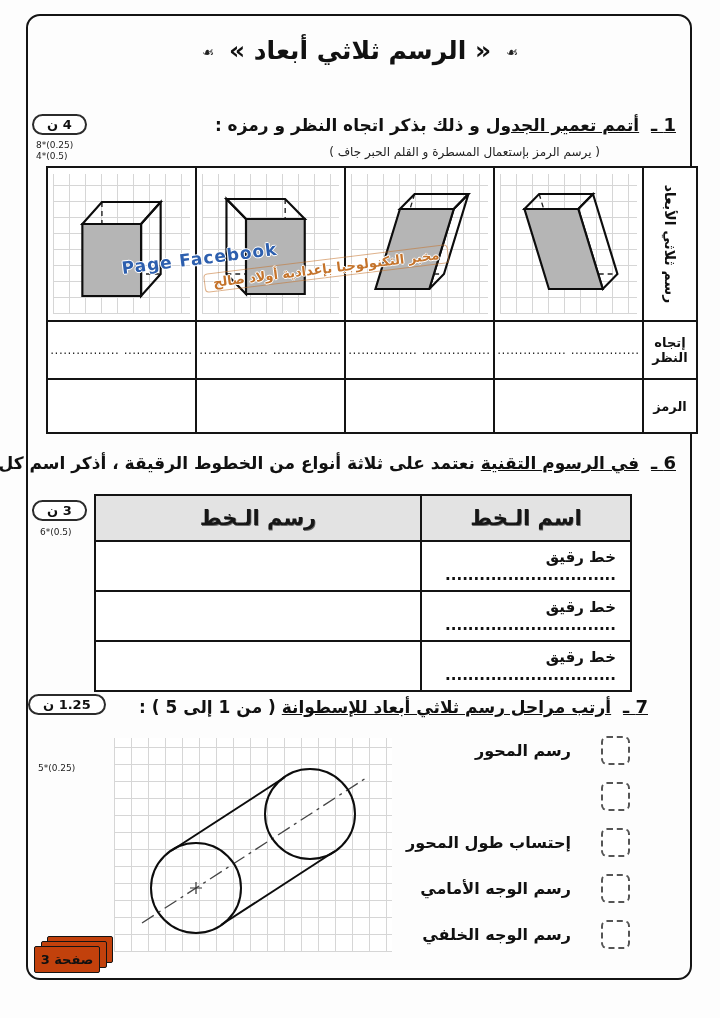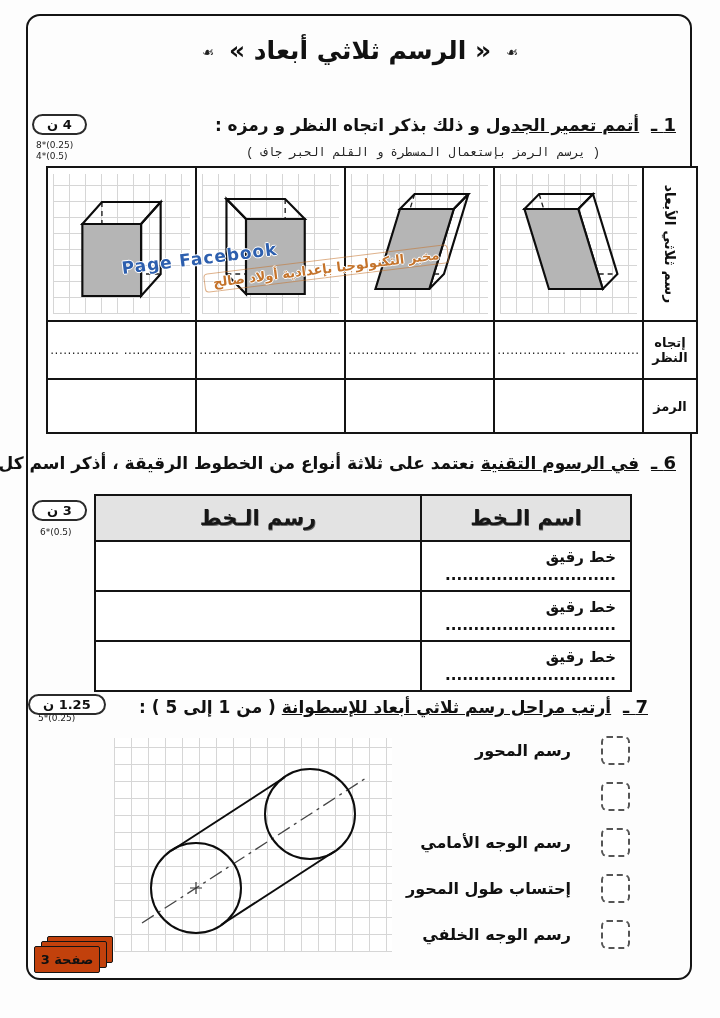--- a/index.html
+++ b/index.html
@@ -100,21 +100,21 @@
   <div class="title-row">
     <span class="orn">☙</span>
     <span>« الرسم ثلاثي أبعاد »</span>
     <span class="orn">☙</span>
   </div>
 
   <div class="qline" style="top:114px; right:44px;">
     <span class="qnum">1 ـ</span>
     <span class="qu">أتمم تعمير الجدول</span><span> و ذلك بذكر اتجاه النظر و رمزه :</span>
   </div>
-  <div class="qnote" style="top:145px; right:120px;font-family:Liberation Mono, monospace;">( يرسم الرمز بإستعمال المسطرة و القلم الحبر جاف )</div>
+  <div class="qnote" style="top:145px; right:120px;">( يرسم الرمز بإستعمال المسطرة و القلم الحبر جاف )</div>
 
   <div class="score" style="top:114px; left:32px;">4 ن</div>
   <div class="score-detail" style="top:140px; left:36px;">
     <span>8*(0.25)</span>
     <span>4*(0.5)</span>
   </div>
 
   <table class="t1" dir="rtl">
     <tbody>
         <tr class="r-draw">
@@ -216,21 +216,21 @@
     </tr>
   </tbody>
     </table>
 
   <div class="qline" style="top:696px; right:72px;">
     <span class="qnum">7 ـ</span>
     <span class="qu">أرتب مراحل رسم ثلاثي أبعاد للإسطوانة</span><span> ( من 1 إلى 5 ) :</span>
   </div>
 
   <div class="score" style="top:694px; left:28px;">1.25 ن</div>
-  <div class="score-detail" style="top:713px; left:38px;">
+  <div class="score-detail" style="top:763px; left:38px;">
     <span>5*(0.25)</span>
   </div>
 
   <div class="cyl-box">
     <svg viewBox="0 0 278 214" preserveAspectRatio="none">
       <line x1="28" y1="185" x2="252" y2="40" stroke="#444" stroke-width="1.3" stroke-dasharray="14 5 3 5"></line>
       <circle cx="82" cy="150" r="45" fill="none" stroke="#0d0d0d" stroke-width="2"></circle>
       <circle cx="196" cy="76" r="45" fill="none" stroke="#0d0d0d" stroke-width="2"></circle>
       <line x1="107" y1="187" x2="221" y2="113" stroke="#0d0d0d" stroke-width="2"></line>
       <line x1="57" y1="113" x2="171" y2="39" stroke="#0d0d0d" stroke-width="2"></line>
@@ -241,25 +241,25 @@
   <div class="steps">
     <div class="step">
       <span class="step-box"></span>
       <span class="step-label">رسم المحور</span>
     </div>
     <div class="step">
       <span class="step-box"></span>
     </div>
     <div class="step">
       <span class="step-box"></span>
+      <span class="step-label">إحتساب طول المحور</span>
+    </div>
+    <div class="step">
+      <span class="step-box"></span>
       <span class="step-label">رسم الوجه الأمامي</span>
-    </div>
-    <div class="step">
-      <span class="step-box"></span>
-      <span class="step-label">إحتساب طول المحور</span>
     </div>
     <div class="step">
       <span class="step-box"></span>
       <span class="step-label">رسم الوجه الخلفي</span>
     </div>
   </div>
 
   <div class="pages">
     <div class="sheet s3"></div>
     <div class="sheet s2"></div>

